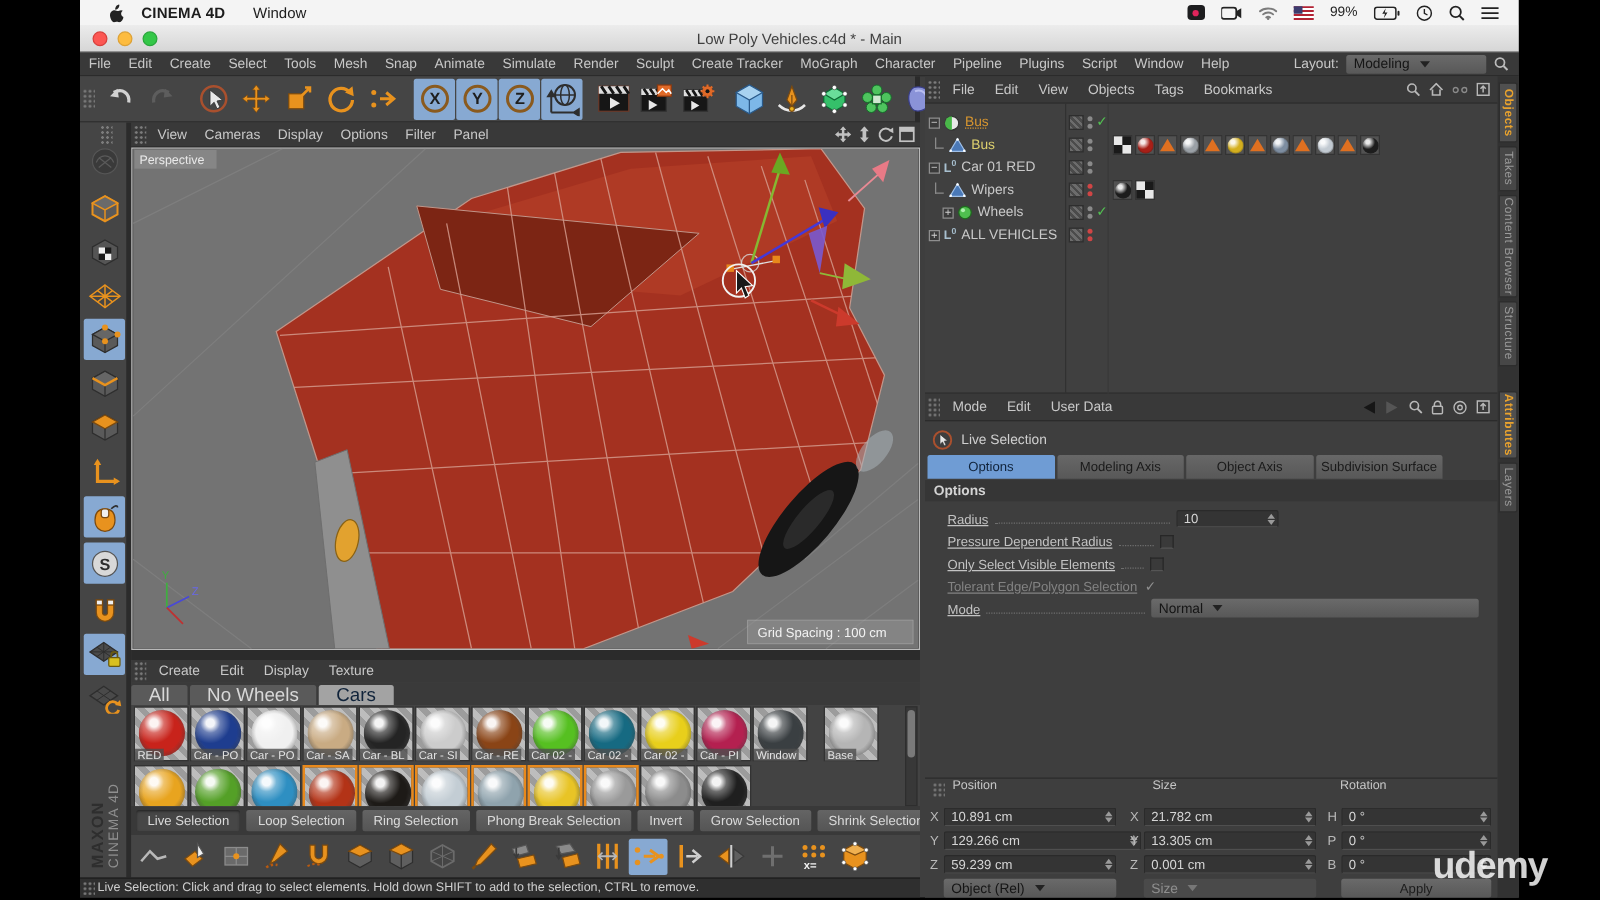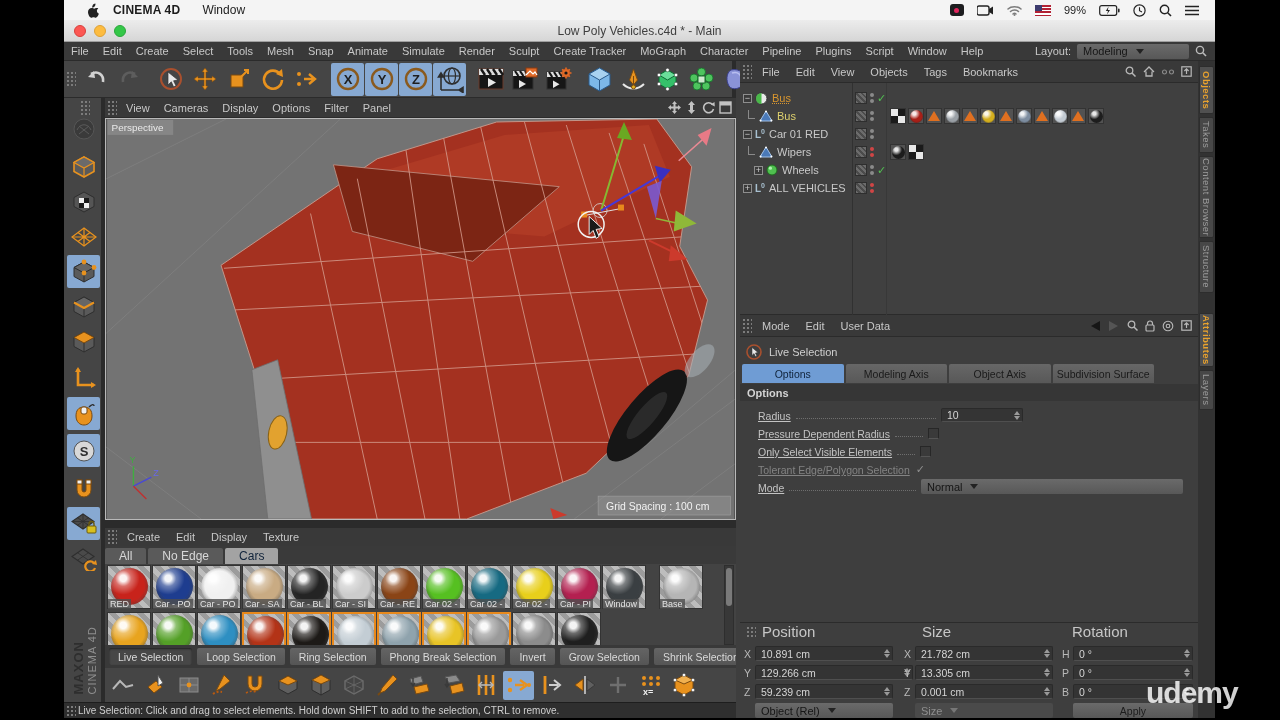--- a/index.html
+++ b/index.html
@@ -64,21 +64,21 @@
   .vcanvas { position:absolute; left:0; top:20px; width:631px; height:402px; border:1px solid #b9b9b9; }
 
   
   .splitter { position:absolute; left:41px; top:500px; width:631px; height:8px; background:#2b2b2b; }
 
   
   .materials { position:absolute; left:41px; top:508px; width:631px; height:117px; background:#434343; }
   .matmenu { position:absolute; left:0; top:0; width:631px; height:18px; background:#393939; display:flex; align-items:center; font-size:11px; color:#c8c8c8; }
   .matmenu .mi { padding:0 8px; }
   .mattabs { position:absolute; left:0; top:18px; width:631px; height:18px; background:#3a3a3a; display:flex; gap:2px; align-items:flex-end; }
-  .mtab { height:16px; padding:0 14px; background:#5a5a5a; color:#d8d8d8; font-size:12px; display:flex; align-items:center; border-radius:2px 2px 0 0; }
+  .mtab { height:16px; padding:0 14px; background:#5a5a5a; color:#d8d8d8; font-size:15px; display:flex; align-items:center; border-radius:2px 2px 0 0; }
   .mtab.active { background:#a3a3a3; color:#10233a; }
   .matgrid { position:absolute; left:2px; top:37px; width:617px; height:80px; overflow:hidden; }
   .mcell { position:absolute; width:44px; height:44px; background:repeating-linear-gradient(45deg,#9c9c9c 0 5px,#bdbdbd 5px 10px); border:1px solid #333; }
   .mcell.sel { border:2px solid #e8891c; }
   .msphere { position:absolute; left:3px; top:2px; width:37px; height:37px; border-radius:50%;
     background:radial-gradient(circle at 33% 28%, rgba(255,255,255,.95) 0 9%, rgba(255,255,255,.35) 22%, rgba(255,255,255,0) 45%),
                radial-gradient(circle at 50% 48%, var(--c) 55%, rgba(0,0,0,.6)); }
   .mlabel { position:absolute; left:0; bottom:-1px; background:#4d4d4dcc; color:#e4e4e4; font-size:9px; padding:0 2px; white-space:nowrap; max-width:43px; overflow:hidden; }
   .mscroll { position:absolute; right:2px; top:37px; width:10px; height:80px; background:#383838; border:1px solid #2e2e2e; }
   .mthumb { position:absolute; left:1px; top:2px; width:6px; height:38px; background:#7a7a7a; border-radius:3px; }
@@ -134,21 +134,21 @@
   .arow .lead { flex:1; border-bottom:1px dotted #6e6e6e; margin:0 5px 3px 5px; max-width:999px; }
   .field { background:#343434; border:1px solid #2a2a2a; border-bottom-color:#4f4f4f; border-radius:2px; color:#d5d5d5; font-size:10.5px; display:flex; align-items:center; padding:0 5px; position:relative; }
   .stepper { position:absolute; right:2px; top:2px; display:flex; flex-direction:column; gap:1px; }
   .stepper b { width:0; height:0; border-left:3px solid transparent; border-right:3px solid transparent; display:block; }
   .stepper .up { border-bottom:4px solid #9a9a9a; }
   .stepper .dn { border-top:4px solid #9a9a9a; }
   .cbox { width:11px; height:11px; background:#3a3a3a; border:1px solid #272727; border-bottom-color:#555; margin-bottom:1px; }
   .graychk { color:#8f8f8f; font-size:11px; margin-bottom:0; }
 
   .coords { position:absolute; left:0; top:561px; width:458px; height:96px; background:#3e3e3e; border-top:1px solid #2b2b2b; }
-  .chead { position:absolute; top:0; font-size:15px; color:#c6c6c6; }
+  .chead { position:absolute; top:0; font-size:10px; color:#c6c6c6; }
   .caxis { position:absolute; font-size:10.5px; color:#b9b9b9; }
   .cfield { position:absolute; height:15px; }
   .cdrop { position:absolute; height:15px; }
   .cdrop.gray { background:#4a4a4a; color:#8e8e8e; }
   .cdrop.gray .caret { border-top-color:#777; }
   .applybtn { position:absolute; height:15px; background:linear-gradient(#6a6a6a,#585858); border-radius:2px; color:#1c1c1c; font-size:10.5px; display:flex; align-items:center; justify-content:center; }
 
   .vtabs { position:absolute; left:458px; top:0; width:17px; height:657px; background:#323232; }
   .vtab { position:absolute; left:1px; width:15px; background:#474747; border:1px solid #2d2d2d; border-radius:0 2px 2px 0;
           writing-mode:vertical-rl; font-size:9.5px; color:#9c9c9c; display:flex; align-items:center; justify-content:center; letter-spacing:.5px; }
@@ -661,21 +661,21 @@
     <div class="materials">
       <div class="matmenu">
         <span class="grip"></span>
         <span class="mi">Create</span>
         <span class="mi">Edit</span>
         <span class="mi">Display</span>
         <span class="mi">Texture</span>
       </div>
       <div class="mattabs">
         <span class="mtab">All</span>
-        <span class="mtab">No Edge</span>
+        <span class="mtab">No Wheels</span>
         <span class="mtab active">Cars</span>
       </div>
       <div class="matgrid">
         <div class="mcell" style="left:0;top:0">
             <span class="msphere" style="--c: #c8231b;"></span>
             <span class="mlabel">RED</span>
           </div>
         <div class="mcell" style="left:45px;top:0">
             <span class="msphere" style="--c: #1e3d8f;"></span>
             <span class="mlabel">Car - PO</span>

